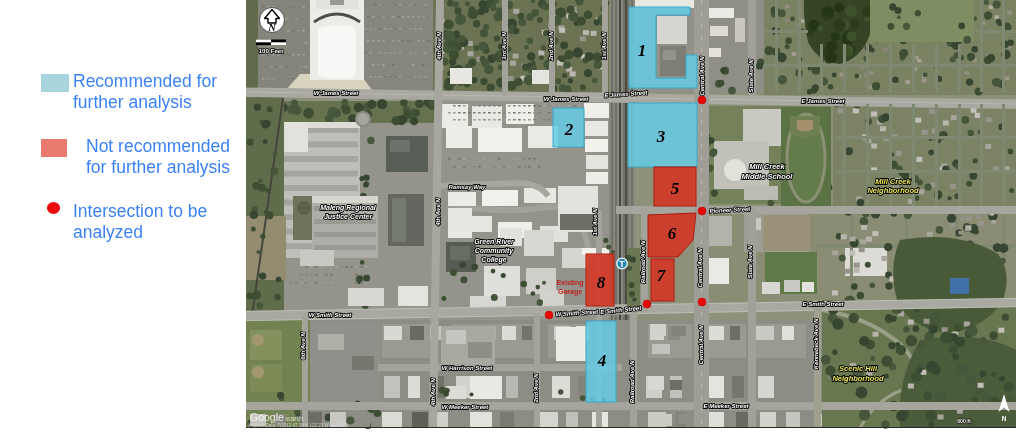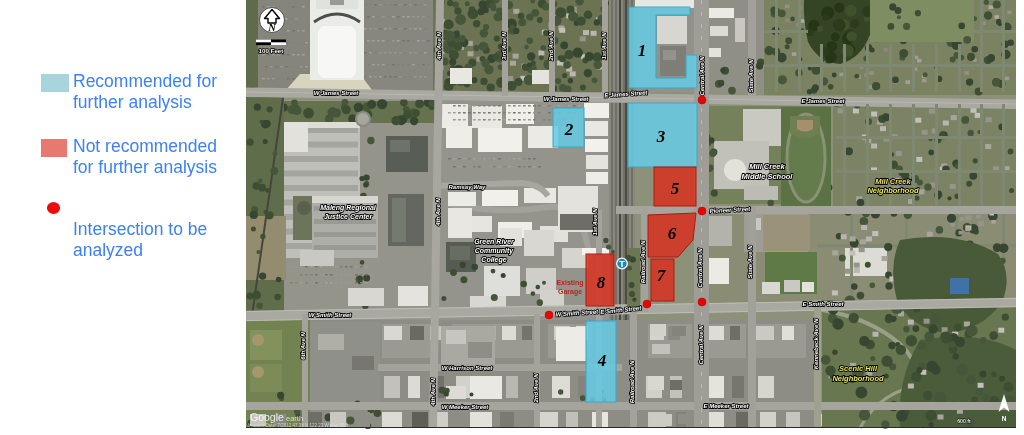--- a/index.html
+++ b/index.html
@@ -5,25 +5,25 @@
 .lg{position:absolute;font-size:17.5px;line-height:20.5px;color:#3b82f6;}
 </style></head>
 <body>
 
 <div style="position:absolute;left:41px;top:74px;width:28px;height:18px;background:#a7d4dd;"></div>
 
 <div class="lg" style="left:73px;top:71px;">Recommended for<br>further analysis</div>
 
 <div style="position:absolute;left:41px;top:139px;width:26px;height:18px;background:#e7796f;"></div>
 
-<div class="lg" style="left:73px;top:136px;">Not recommended<br>for further analysis</div>
+<div class="lg" style="left:86px;top:136px;">Not recommended<br>for further analysis</div>
 
 <div style="position:absolute;left:47px;top:202px;width:13px;height:11.5px;background:#ee0a0a;border-radius:50%;"></div>
 
-<div class="lg" style="left:73px;top:201px;margin-top:18px;">Intersection to be<br>analyzed</div>
+<div class="lg" style="left:73px;top:201px;">Intersection to be<br>analyzed</div>
 
 <svg style="position:absolute;left:246px;top:0;filter:saturate(0.96) blur(0.25px)" width="770" height="429" viewBox="246 0 770 429">
 
 <rect x="246" y="0" width="770" height="428" fill="#8d9179"></rect>
 
 <rect x="246" y="0" width="16" height="428" fill="#5f6b4a"></rect>
 
 <rect x="258" y="0" width="56" height="92" fill="#85857c"></rect>
 
 <rect x="262" y="6" width="2.7" height="1.5" fill="#74746c"></rect>

